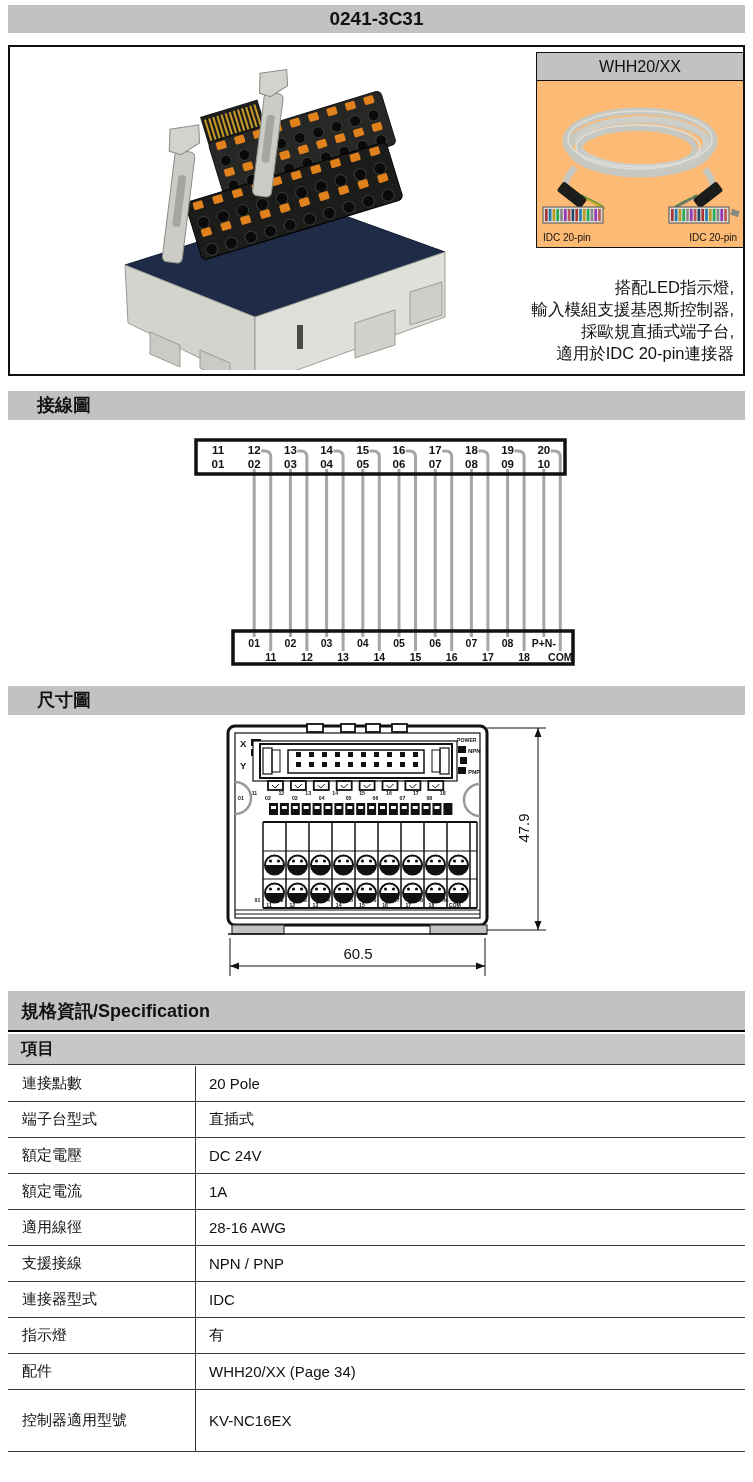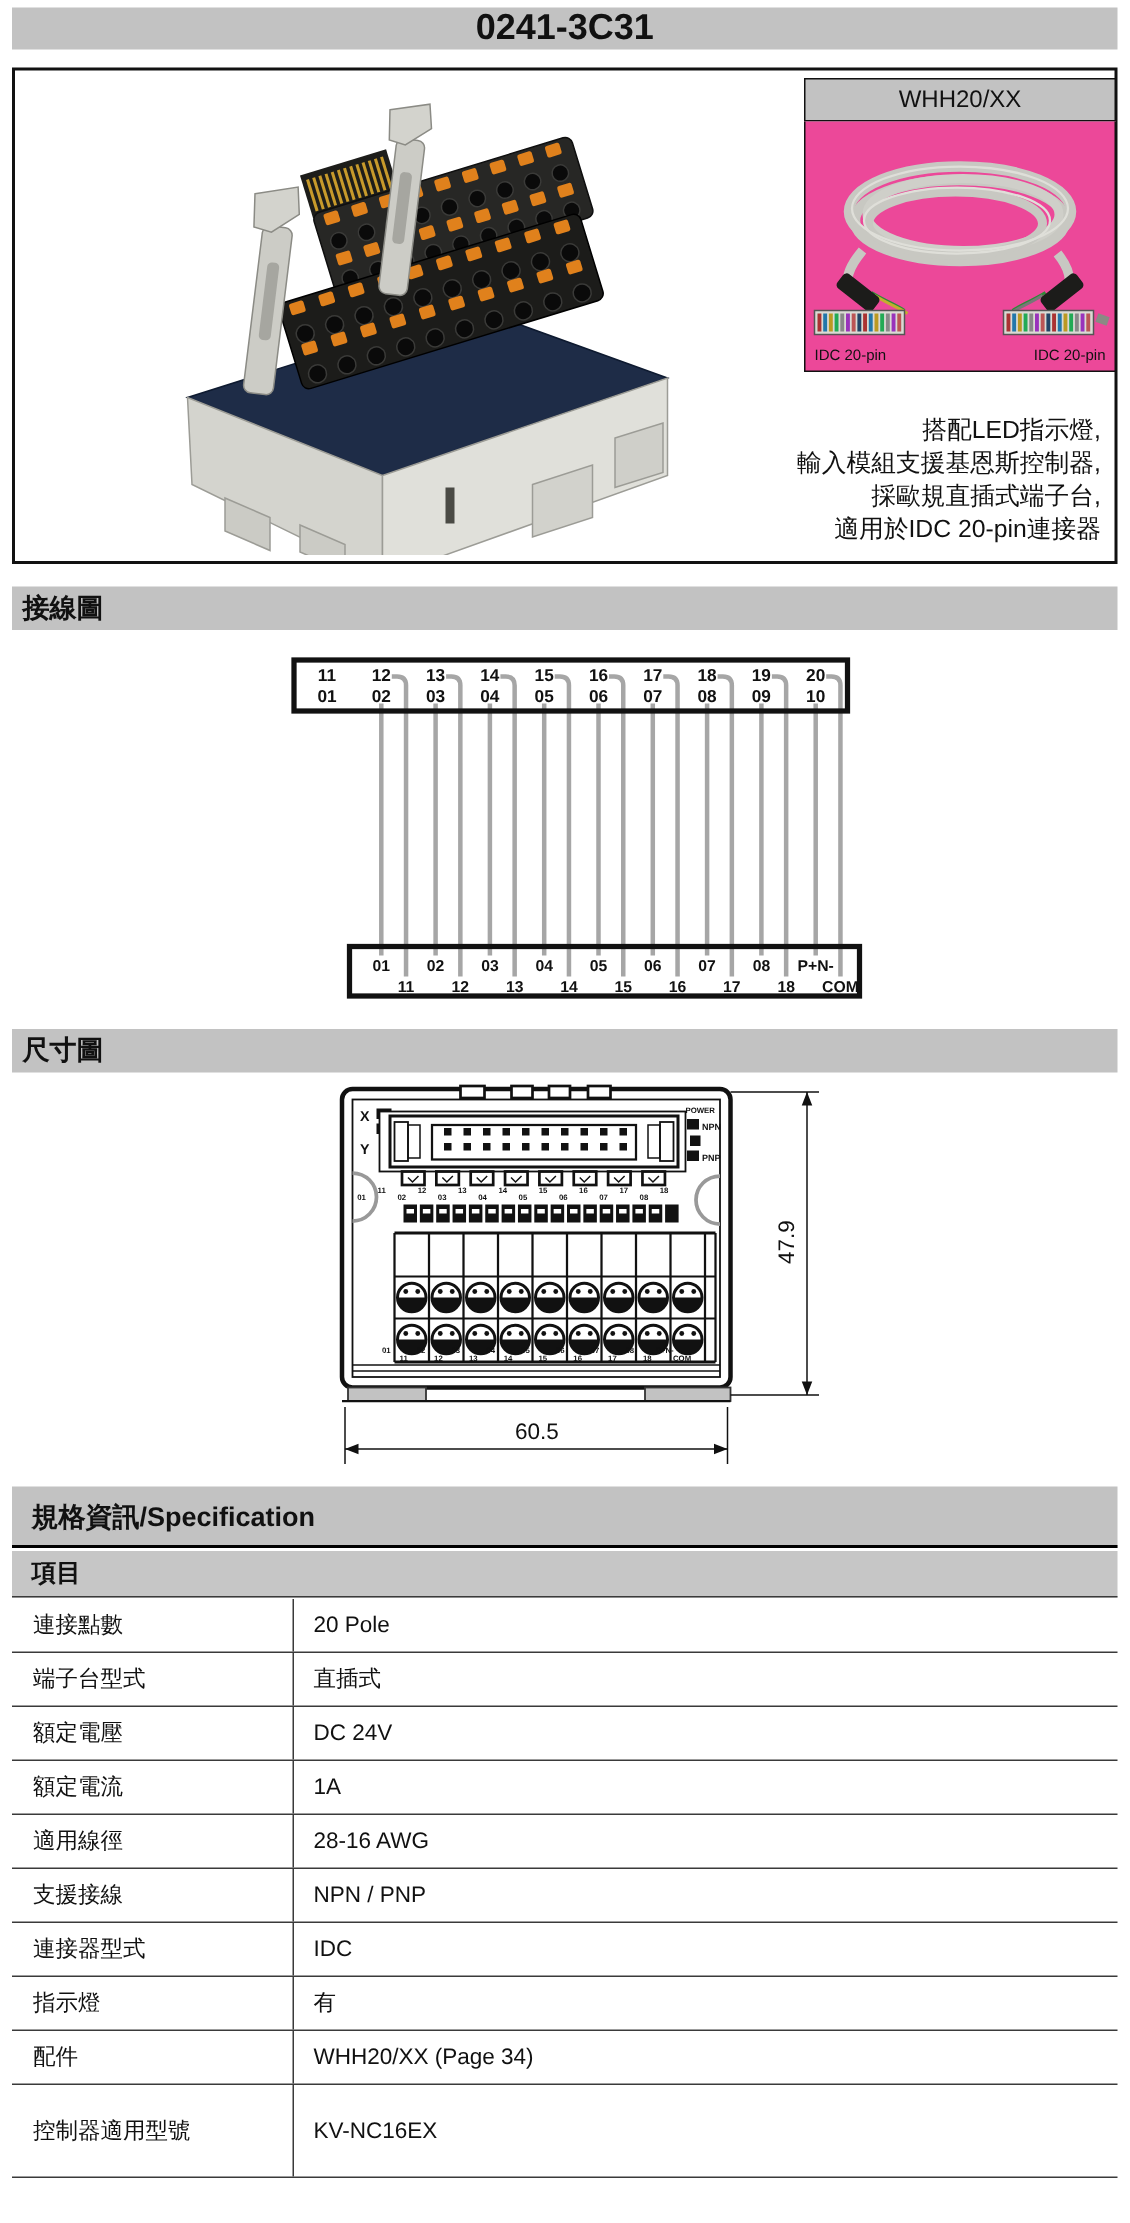--- a/index.html
+++ b/index.html
@@ -1,31 +1,31 @@
 <!DOCTYPE html>
 <html><head>
 <meta charset="utf-8">
 <style>
   html,body{margin:0;padding:0;background:#fff;}
   .page{position:relative;width:753px;height:1482px;background:#fff;overflow:hidden;
         font-family:"Liberation Sans",sans-serif;color:#111;}
   .bar{position:absolute;left:8px;width:737px;background:#c2c2c2;color:#111;box-sizing:border-box;}
-  .title-bar{top:5px;height:28px;line-height:28px;text-align:center;font-weight:bold;font-size:24px;}
-  .section-bar{height:29px;line-height:29px;font-weight:bold;font-size:18px;padding-left:7px;}
+  .title-bar{top:5px;height:28px;line-height:28px;text-align:center;font-weight:bold;font-size:19px;}
+  .section-bar{height:29px;line-height:29px;font-weight:bold;font-size:18px;padding-left:29px;}
   .spec-bar{top:991px;height:41px;line-height:41px;font-weight:bold;font-size:18px;padding-left:13px;
             border-bottom:2px solid #000;}
   .item-bar{top:1034px;height:31px;line-height:31px;background:#c6c6c6;font-weight:bold;font-size:16.5px;
             padding-left:13px;border-bottom:1px solid #3a3a3a;font-family:Liberation Mono, monospace;}
   .product-box{position:absolute;left:8px;top:45px;width:737px;height:331px;border:2px solid #111;
                box-sizing:border-box;background:#fff;}
   .module-art{position:absolute;left:40px;top:8px;width:450px;height:315px;}
   .whh-box{position:absolute;left:526px;top:5px;width:208px;}
   .whh-header{height:27px;line-height:27px;text-align:center;font-weight:normal;font-size:16px;
               background:#c2c2c2;border:1px solid #111;}
-  .whh-img{position:relative;height:166px;border:1px solid #111;border-top:none;background:#ec4899;}
+  .whh-img{position:relative;height:166px;border:1px solid #111;border-top:none;background:#fdba74;}
   .whh-img svg{position:absolute;left:0;top:2px;}
   .idc{position:absolute;bottom:4px;font-size:10px;color:#111;}
   .idc-l{left:6px;} .idc-r{right:6px;}
   .desc{position:absolute;right:9px;top:229px;text-align:right;font-size:16.5px;line-height:22px;color:#111;}
   .diagram-svg{position:absolute;left:0;}
   #wiring-svg{top:430px;}
   #dim-svg{top:716px;}
   #wiring-svg text{font-weight:bold;fill:#111;font-size:11.5px;}
   #wiring-svg text.wb{font-size:10.5px;}
   #dim-svg text{fill:#111;}

